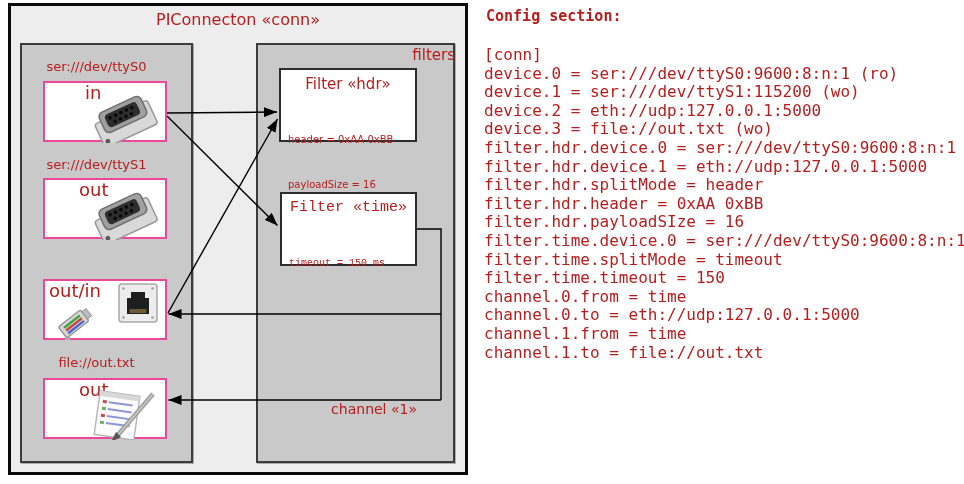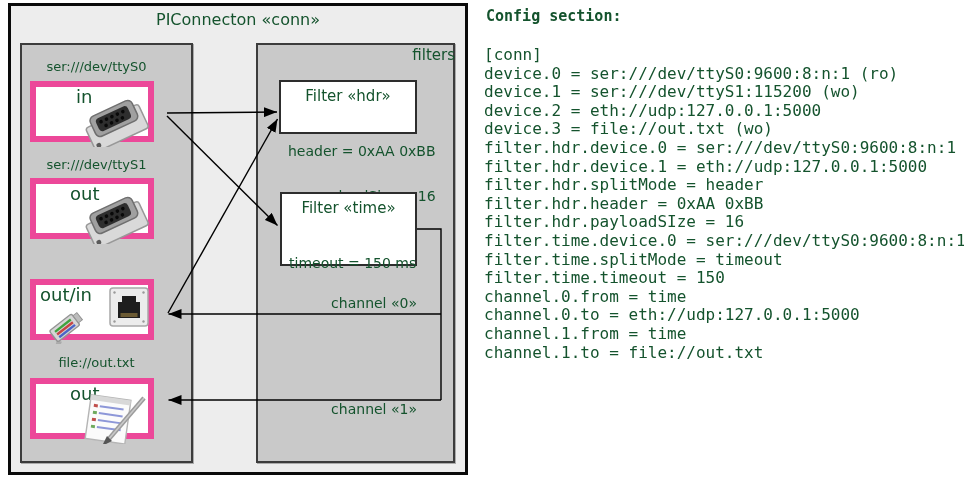--- a/index.html
+++ b/index.html
@@ -1,18 +1,18 @@
 <!DOCTYPE html>
 <html><head>
 <meta charset="utf-8">
 <style>
   html,body { margin:0; padding:0; background:#fff; }
   .canvas {
     position:relative; width:964px; height:484px; background:#ffffff;
-    font-family:"DejaVu Sans","Liberation Sans",sans-serif; color:#14532d;
+    font-family:"DejaVu Sans","Liberation Sans",sans-serif; color:#b91c1c;
     overflow:hidden;
   }
   .canvas * { box-sizing:border-box; }
   .abs { position:absolute; }
 
   
   .outer {
     left:8px; top:3px; width:460px; height:472px;
     border:3px solid #0a0a0a; background:#ededed; z-index:0;
   }
@@ -29,34 +29,34 @@
   .devices-group { left:20px; top:43px; width:173px; height:420px; }
   .filters-group { left:256px; top:43px; width:199px; height:420px; }
   .filters-title { left:256px; top:46px; width:199px; text-align:right; font-size:15px; z-index:2; }
 
   
   .dev-label {
     left:20px; width:153px; text-align:center; font-size:13px;
     white-space:nowrap; z-index:2;
   }
   .dev-box {
-    left:30px; width:124px; height:61px; background:#ffffff;
-    border:6px solid #ec4899; z-index:2;
+    left:43px; width:124px; height:61px; background:#ffffff;
+    border:2px solid #ec4899; z-index:2;
   }
   .dir { position:absolute; top:0px; font-size:18px; line-height:20px; }
   .dev-icon { position:absolute; pointer-events:none; }
 
   
   .filter-box { background:#ffffff; border:2px solid #2d2d2d; z-index:2; }
-  .filter-hdr  { left:279px; top:80px;  width:138px; height:54px; }
-  .filter-time { left:280px; top:192px; width:137px; height:74px; }
+  .filter-hdr  { left:279px; top:68px;  width:138px; height:74px; }
+  .filter-time { left:280px; top:192px; width:137px; height:74px;font-family:Liberation Mono, monospace; }
   .filter-title { text-align:center; margin-top:5px; font-size:15px; white-space:nowrap; }
   .filter-props {
-    position:absolute; left:7px; top:32px; font-size:14px; line-height:15px;
-    white-space:pre; text-align:right;
+    position:absolute; left:7px; top:32px; font-size:10px; line-height:15px;
+    white-space:pre; text-align:left;
   }
 
   
   .ch-label { width:136px; text-align:right; font-size:14px; z-index:2; white-space:nowrap; }
   .ch0 { left:281px; top:295px; }
   .ch1 { left:281px; top:381px;margin-top:20px; }
 
   
   .wires { left:0; top:0; width:964px; height:484px; z-index:3; pointer-events:none; }
 
@@ -180,21 +180,20 @@
       <div>payloadSize = 16</div>
     </div>
   </div>
   <div class="abs filter-box filter-time">
     <div class="filter-title">Filter «time»</div>
     <div class="filter-props">
       <div>timeout = 150 ms</div>
     </div>
   </div>
 
-  <div class="abs ch-label ch0">channel «0»</div>
   <div class="abs ch-label ch1">channel «1»</div>
 
   <svg class="abs wires" width="964" height="484" viewBox="0 0 964 484">
     <defs>
       <marker id="arr" markerUnits="userSpaceOnUse" markerWidth="14" markerHeight="10" refX="13" refY="5" orient="auto">
         <path d="M0,0 L13,5 L0,10 z" fill="#000"></path>
       </marker>
     </defs>
     <g stroke="#000" stroke-width="1.4" fill="none">
 

